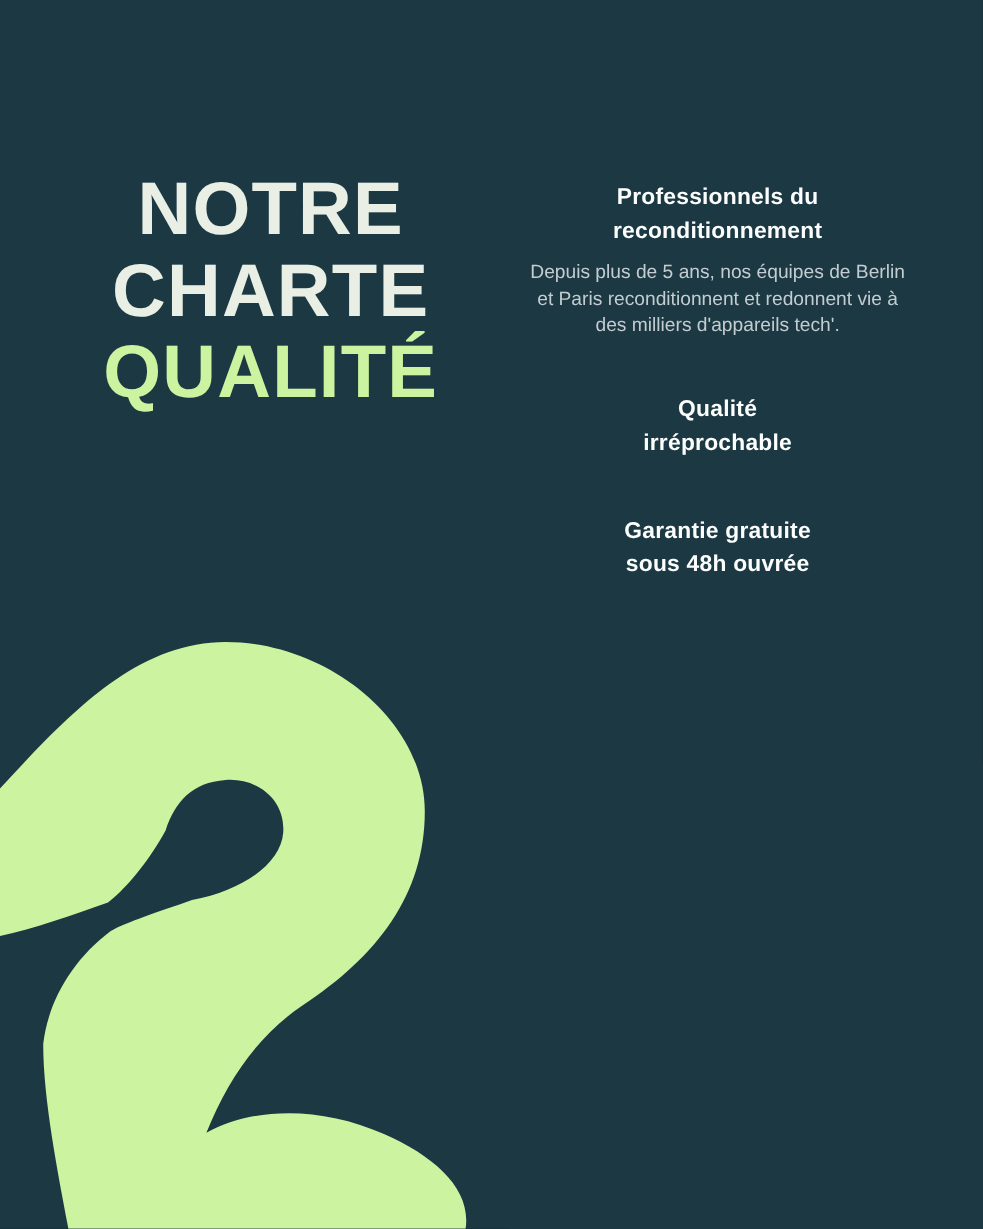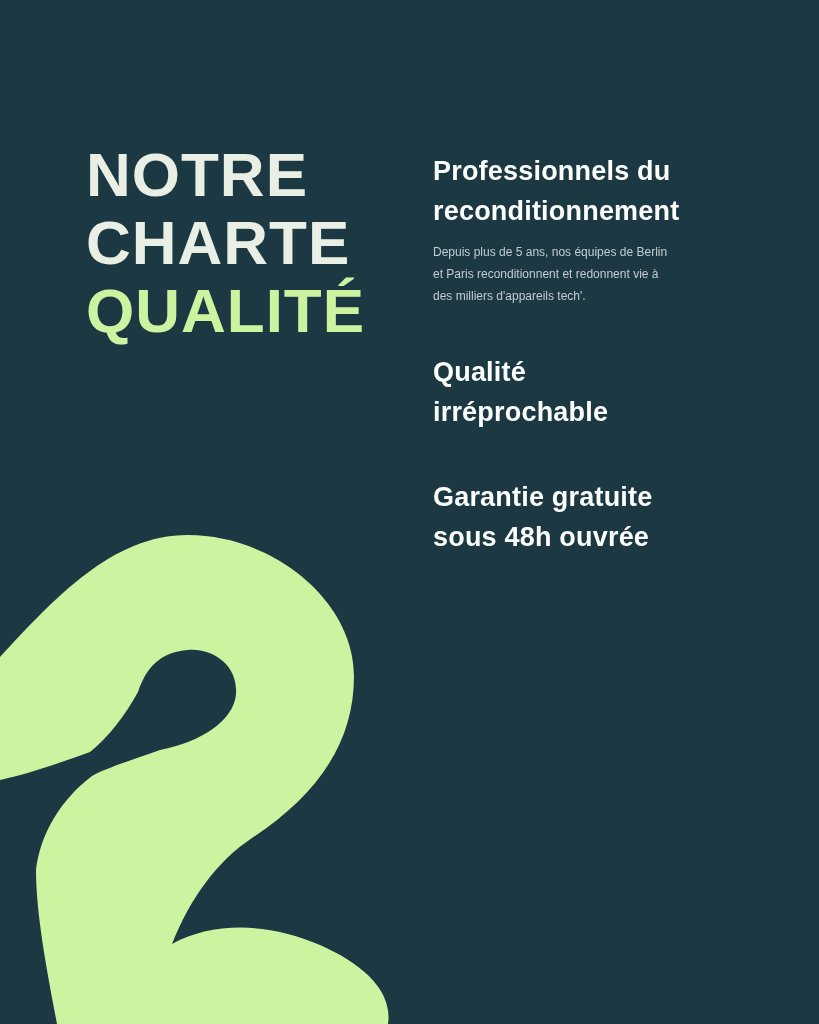--- a/index.html
+++ b/index.html
@@ -14,20 +14,21 @@
   body{
     font-family:"Liberation Sans","DejaVu Sans",sans-serif;
     background:#0d1f26;
   }
   .page{
     position:relative;
     width:819px;
     height:1024px;
     background:var(--bg);
     overflow:hidden;
+    text-align:center;
   }
   .squiggle{
     position:absolute;
     left:0;top:0;
     width:819px;height:1024px;
     pointer-events:none;
   }
   .title{
     position:absolute;
     left:86px;
@@ -43,30 +44,30 @@
   .title .t-green{color:var(--accent);}
   .col{
     position:absolute;
     left:433px;
     top:151px;
     width:330px;
   }
   .sec{margin:0 0 45px 0;}
   .sec h2{
     margin:0 0 10px 0;
-    font-size:27px;
+    font-size:19px;
     font-weight:700;
-    line-height:40px;
+    line-height:28px;
     letter-spacing:0.2px;
     color:var(--heading-text);
     white-space:pre-line;
   }
   .sec p{
     margin:0;
-    font-size:12px;
+    font-size:16px;
     font-weight:400;
     line-height:22px;
     color:var(--body-text);
     white-space:pre-line;
   }
 </style>
 </head>
 <body>
 
 <div class="page">

